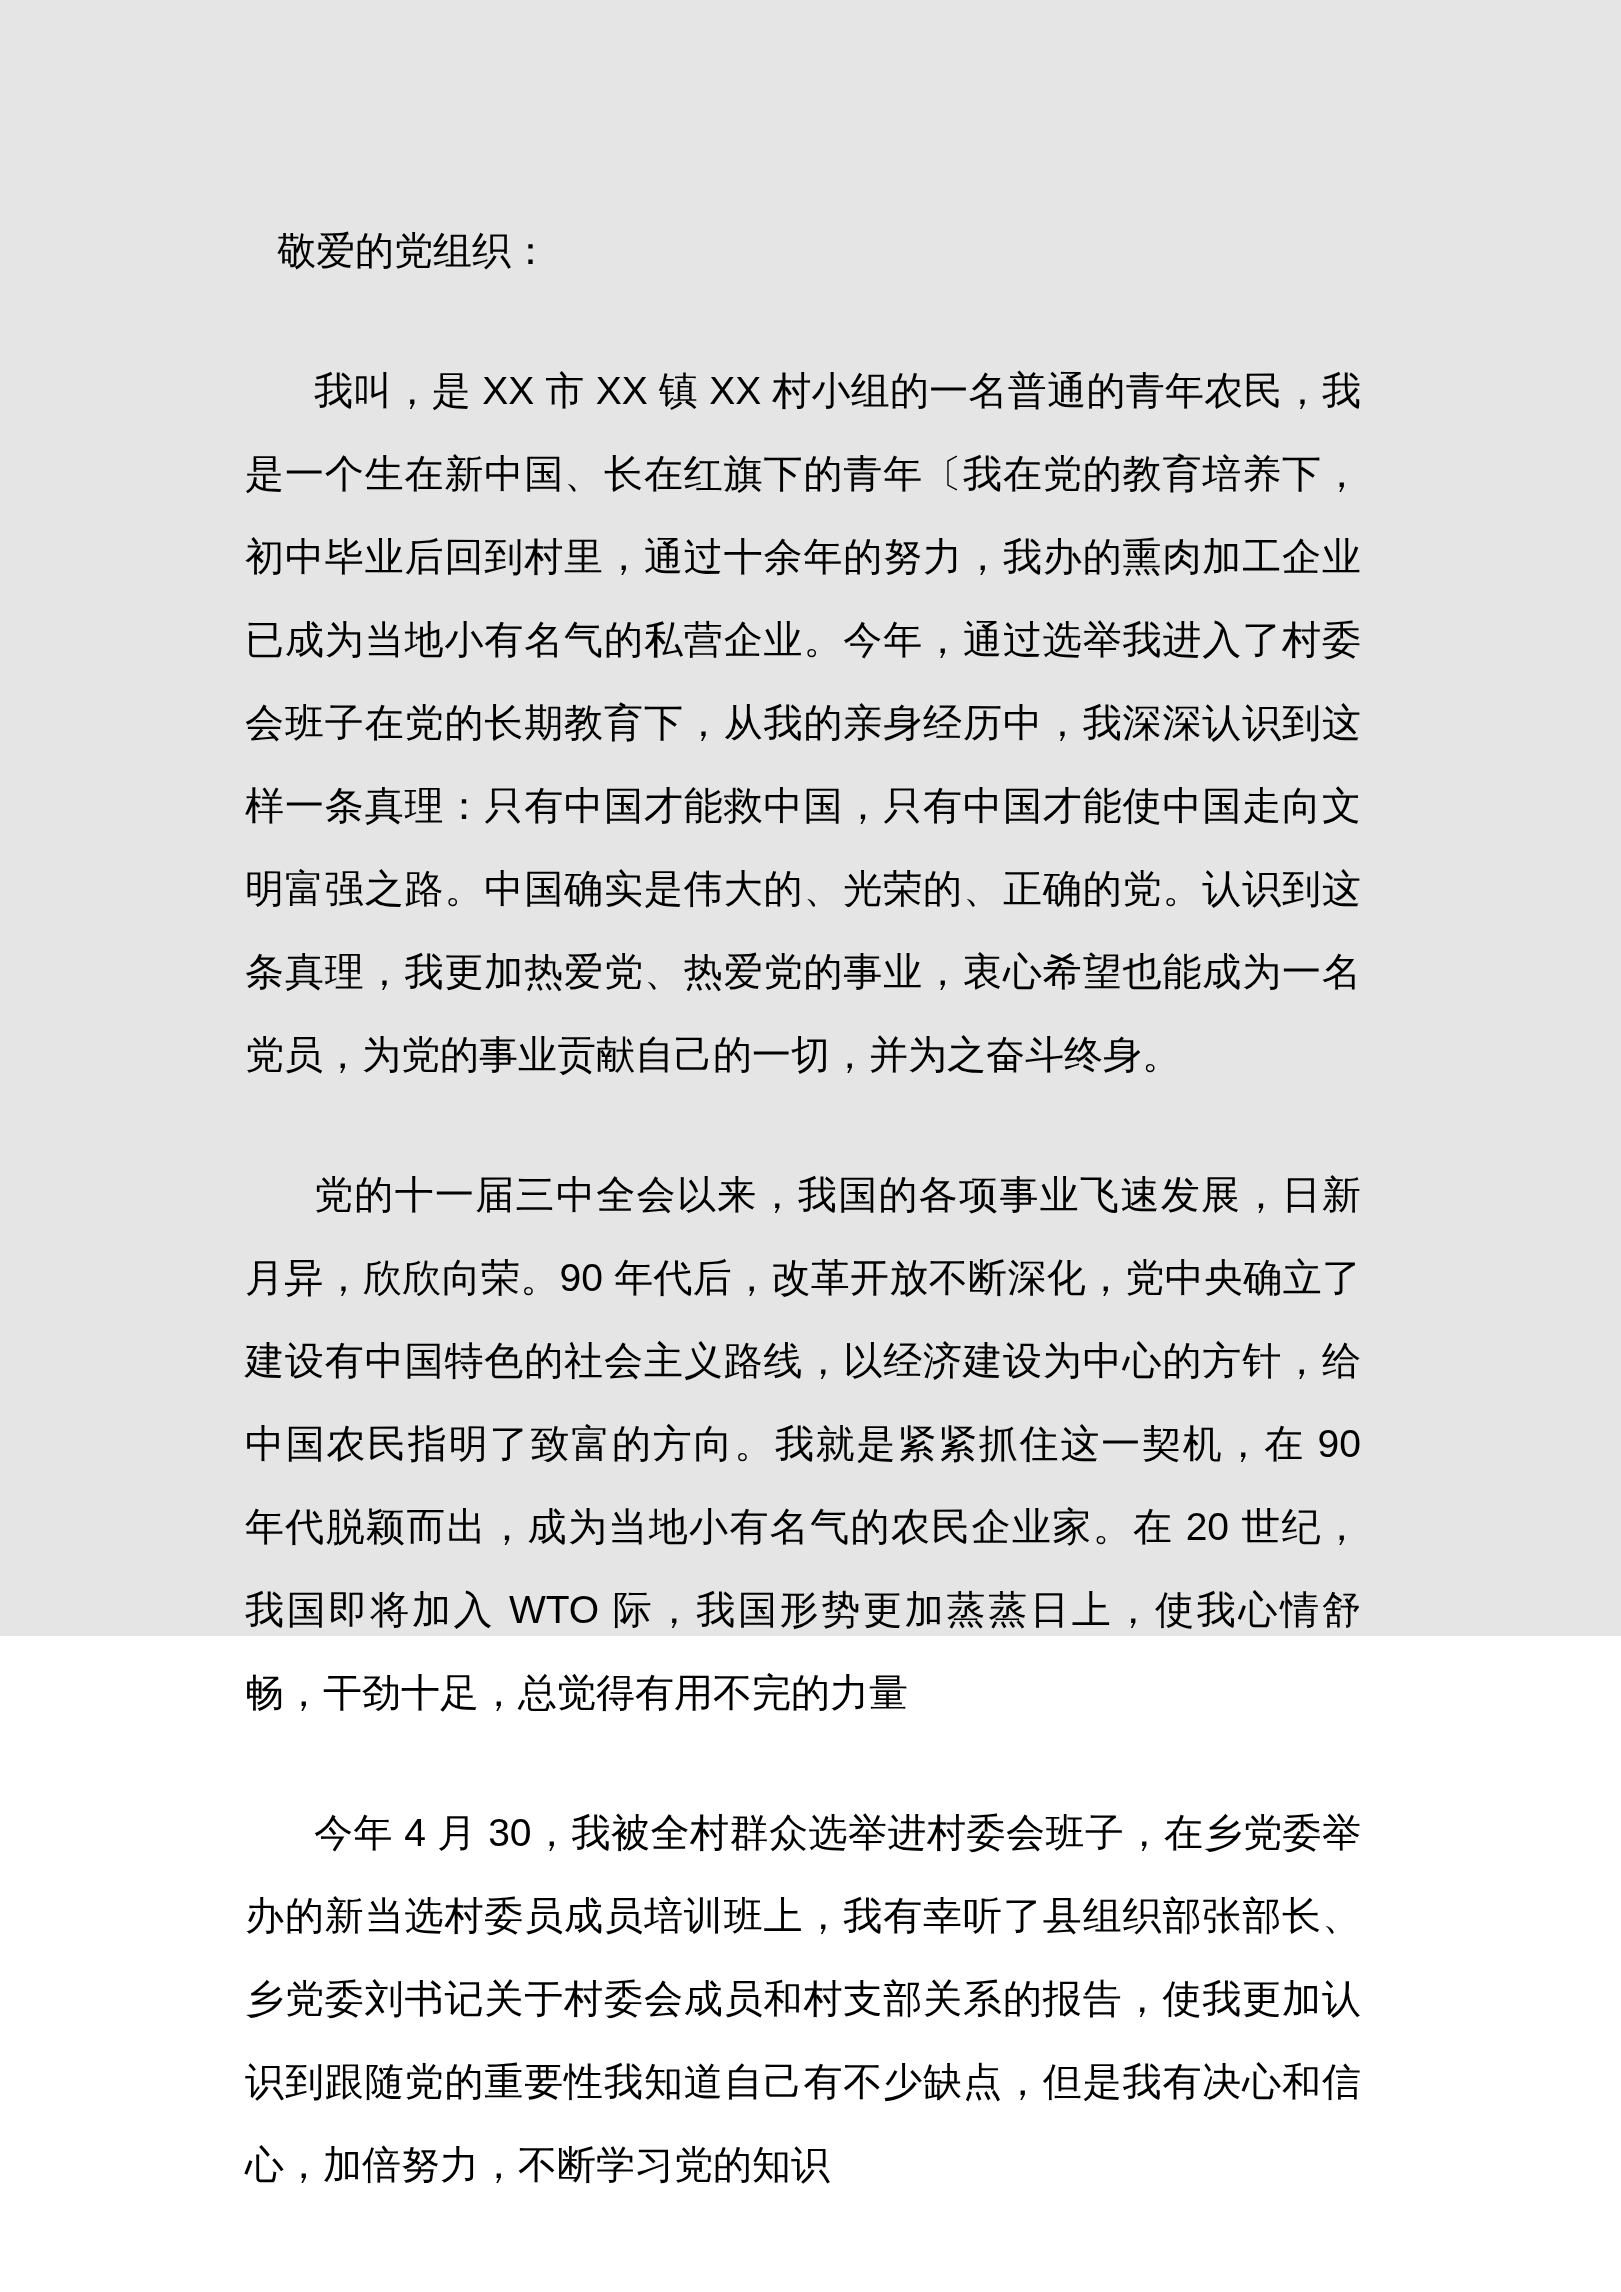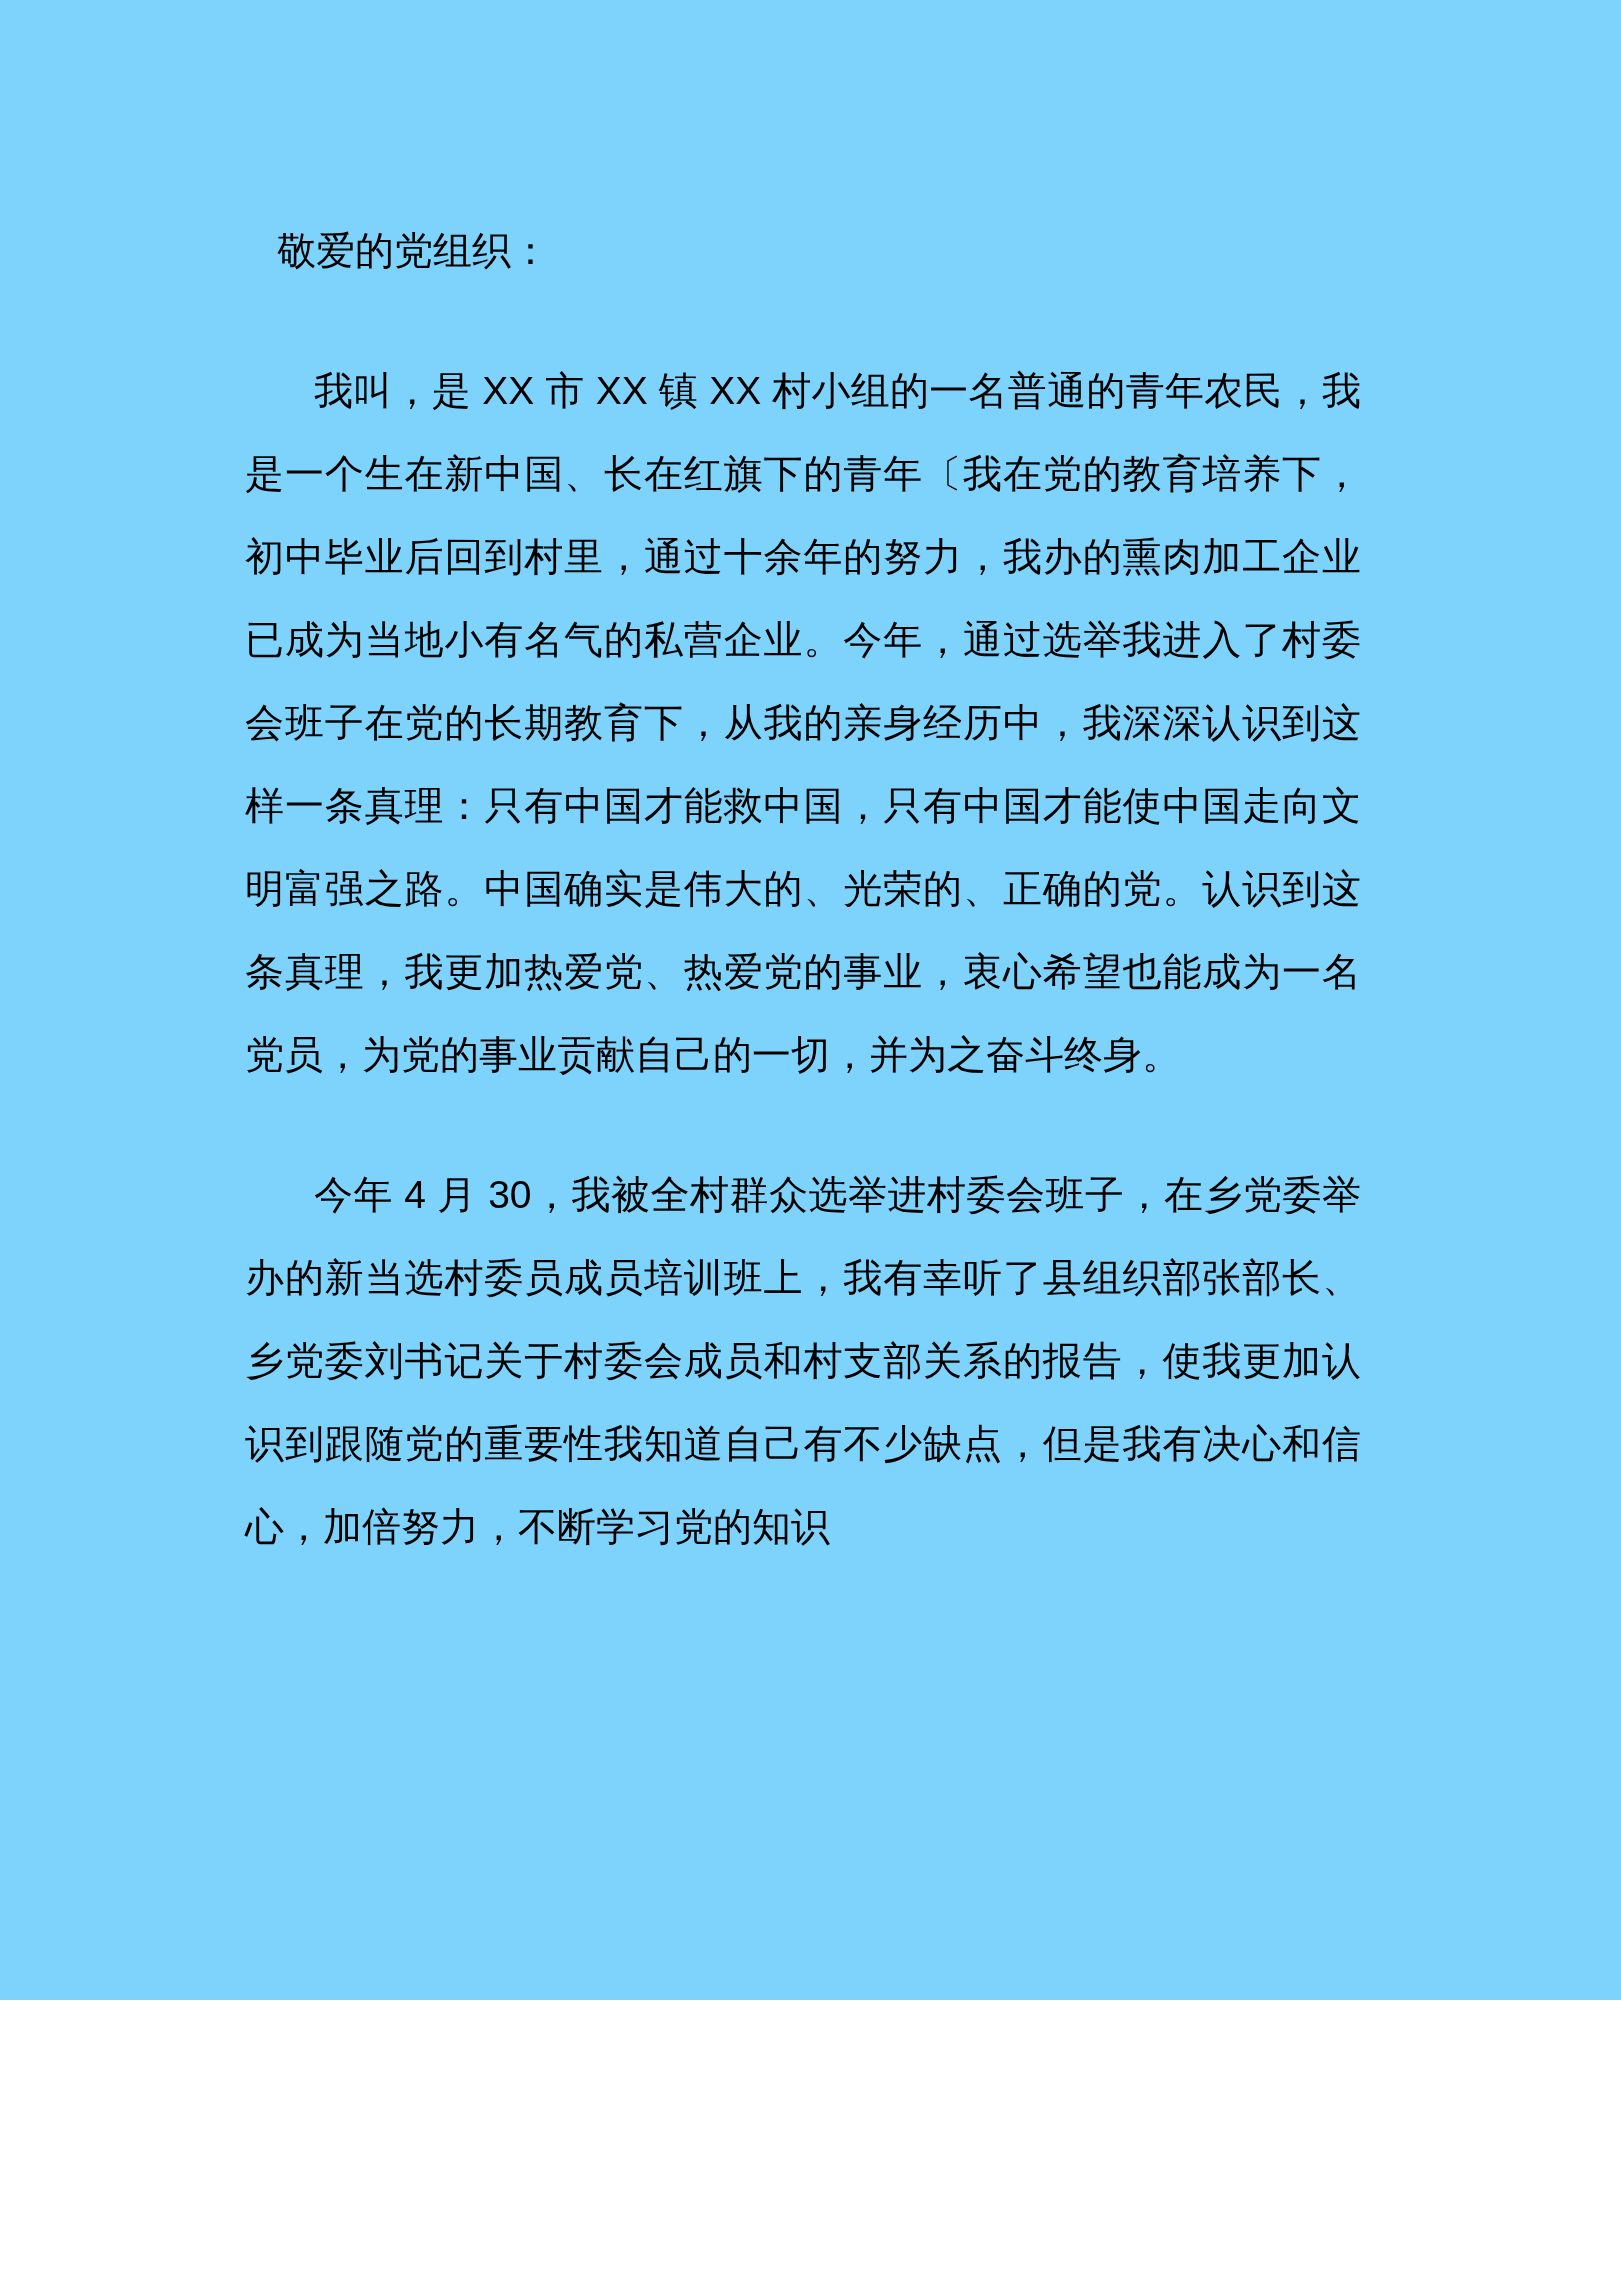--- a/index.html
+++ b/index.html
@@ -8,23 +8,23 @@
     background: #ffffff;
   }
   body {
     width: 1621px;
     height: 2293px;
     overflow: hidden;
   }
   .doc-page {
     box-sizing: border-box;
     width: 1621px;
-    height: 2000px;
+    height: 1636px;
     padding: 209px 245px 0 245px;
-    background: #7dd3fc;
+    background: #e5e5e5;
     color: #000000;
     font-family: "Liberation Sans", "DejaVu Sans", sans-serif;
     font-size: 39px;
     line-height: 83px;
   }
   .salutation {
     margin: 0;
     text-indent: 32px;
     white-space: nowrap;
   }
@@ -37,16 +37,17 @@
     overflow-wrap: break-word;
   }
 </style>
 </head>
 <body>
 
 <div class="doc-page">
   <p class="salutation">敬爱的党组织：</p>
   <div>
       <p class="body-para">我叫，是 XX 市 XX 镇 XX 村小组的一名普通的青年农民，我是一个生在新中国、长在红旗下的青年〔我在党的教育培养下，初中毕业后回到村里，通过十余年的努力，我办的熏肉加工企业已成为当地小有名气的私营企业。今年，通过选举我进入了村委会班子在党的长期教育下，从我的亲身经历中，我深深认识到这样一条真理：只有中国才能救中国，只有中国才能使中国走向文明富强之路。中国确实是伟大的、光荣的、正确的党。认识到这条真理，我更加热爱党、热爱党的事业，衷心希望也能成为一名党员，为党的事业贡献自己的一切，并为之奋斗终身。</p>
+      <p class="body-para">党的十一届三中全会以来，我国的各项事业飞速发展，日新月异，欣欣向荣。90 年代后，改革开放不断深化，党中央确立了建设有中国特色的社会主义路线，以经济建设为中心的方针，给中国农民指明了致富的方向。我就是紧紧抓住这一契机，在 90 年代脱颖而出，成为当地小有名气的农民企业家。在 20 世纪，我国即将加入 WTO 际，我国形势更加蒸蒸日上，使我心情舒畅，干劲十足，总觉得有用不完的力量</p>
       <p class="body-para">今年 4 月 30，我被全村群众选举进村委会班子，在乡党委举办的新当选村委员成员培训班上，我有幸听了县组织部张部长、乡党委刘书记关于村委会成员和村支部关系的报告，使我更加认识到跟随党的重要性我知道自己有不少缺点，但是我有决心和信心，加倍努力，不断学习党的知识</p>
     </div>
 </div>
 
 
 </body></html>

